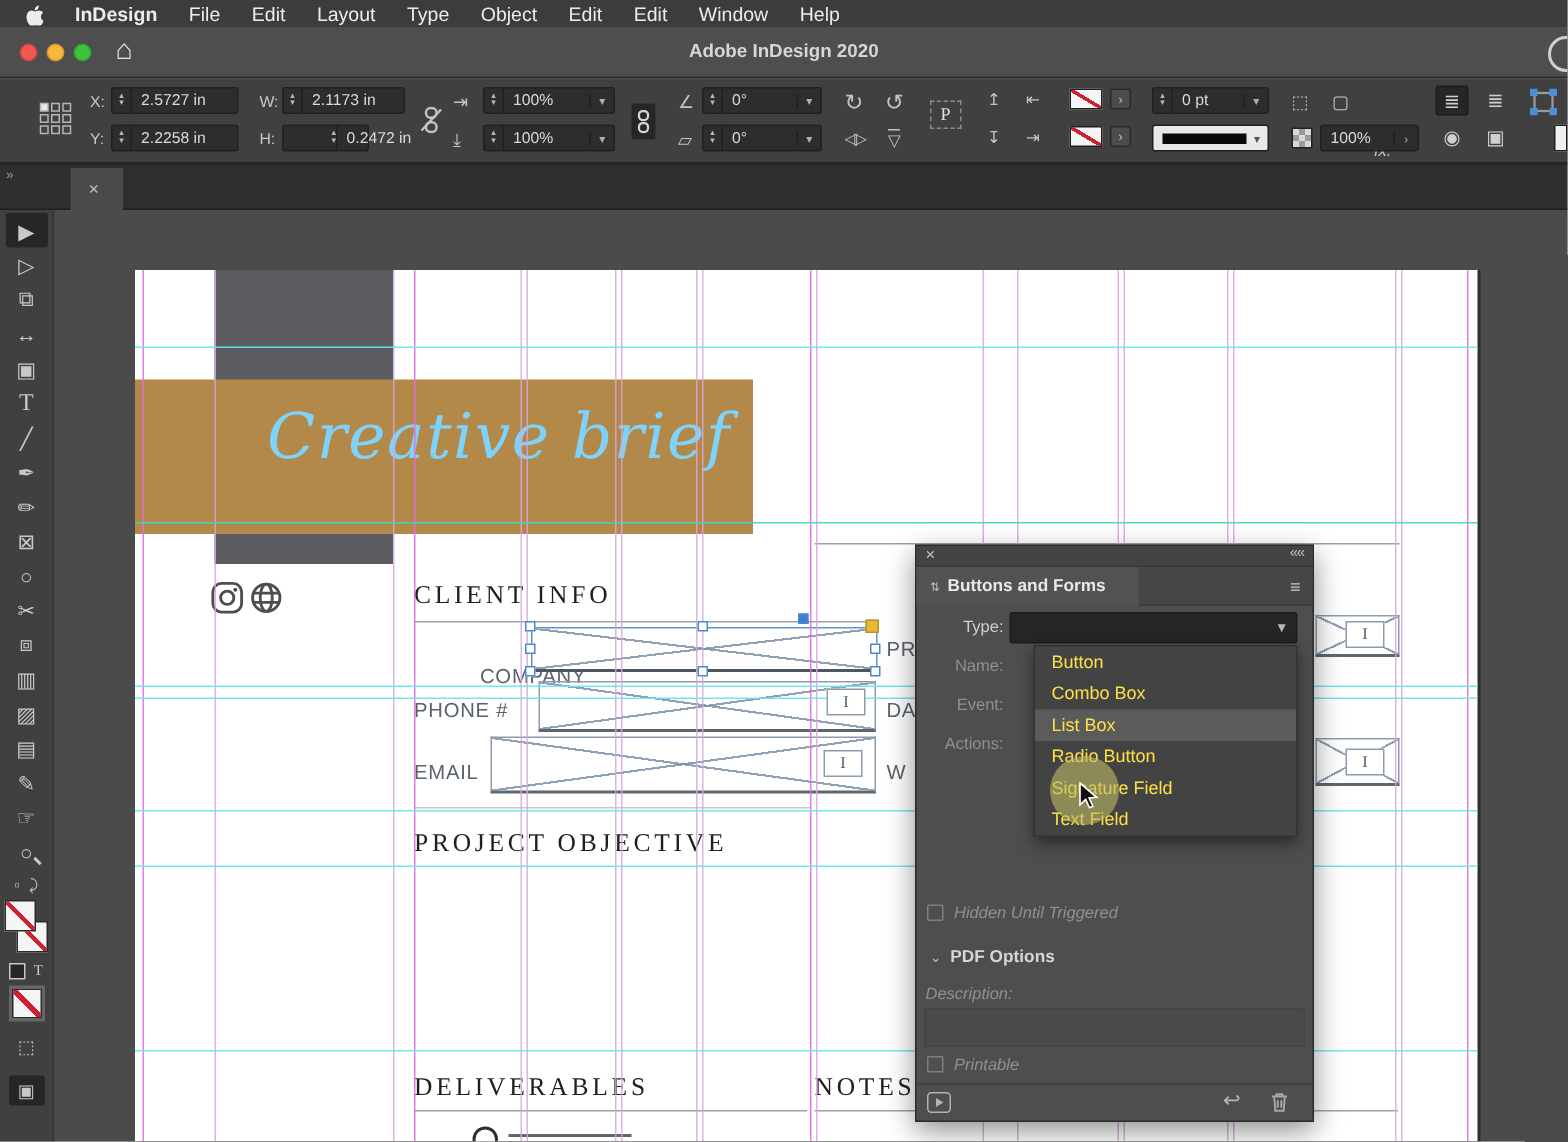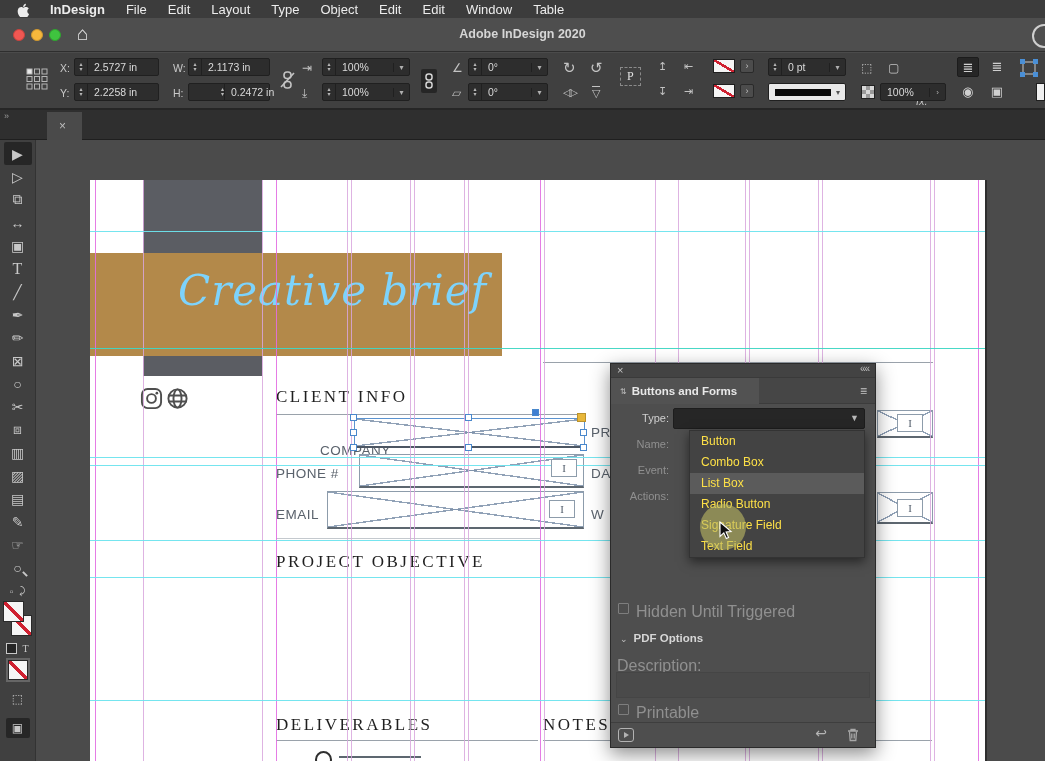--- a/index.html
+++ b/index.html
@@ -127,21 +127,21 @@
   .bf-row-label.on{ color:#cfcfcf;}
   .type-select{ position:absolute; left:62px; top:44px; width:192px; height:21px; background:#262626; border:1px solid #1d1d1d;
                 border-radius:2px;}
   .type-select .chev{ position:absolute; right:5px; top:4px; color:#b8b8b8; font-size:9px;}
   .dropdown{ position:absolute; left:78px; top:66px; width:176px; background:#434343; border:1px solid #333;
              box-shadow:0 4px 10px rgba(0,0,0,0.5); z-index:12;}
   .opt{ height:21px; line-height:21px; padding-left:11px; color:#fde047; font-size:12px; font-weight:normal; white-space:nowrap;}
   .opt.disabled{ color:#9b9b9b; font-weight:normal;}
   .opt.hover{ background:#5b5b5b;}
   .bf-check{ position:absolute; width:11px; height:11px; border:1px solid #7e7e7e; border-radius:1px; background:rgba(0,0,0,0);}
-  .bf-dim{ color:#909090; font-size:16px; position:absolute;}
+  .bf-dim{ color:#909090; font-size:11px; position:absolute;font-style:italic;}
   .bf-sec{ position:absolute; color:#d6d6d6; font-size:11.5px; font-weight:bold;}
   .bf-sec .sch{ font-size:9px; color:#c0c0c0; margin-right:6px; font-weight:normal;}
   .desc-box{ position:absolute; left:5px; top:308px; width:254px; height:26px; background:#4a4a4a; border:1px solid #454545;}
   .bf-footer{ position:absolute; left:0; bottom:0; width:100%; height:25px; border-top:1px solid #3e3e3e;}
   .preview-icon{ position:absolute; left:7px; top:5px; width:16px; height:14px; border:1.5px solid #b2b2b2; border-radius:3px;
                  display:flex; align-items:center; justify-content:center;}
   .preview-icon::after{ content:""; width:0; height:0; border-left:5px solid #b2b2b2; border-top:3.5px solid rgba(0,0,0,0); border-bottom:3.5px solid rgba(0,0,0,0);}
   .convert-icon{ position:absolute; right:48px; top:2px; color:#b5b5b5; font-size:14px;}
   .trash-icon{ position:absolute; right:16px; top:5px;}
 
@@ -163,21 +163,21 @@
     </span>
     <span class="mi app-name">InDesign</span>
     <span class="mi">File</span>
     <span class="mi">Edit</span>
     <span class="mi">Layout</span>
     <span class="mi">Type</span>
     <span class="mi">Object</span>
     <span class="mi">Edit</span>
     <span class="mi">Edit</span>
     <span class="mi">Window</span>
-    <span class="mi">Table</span>
+    <span class="mi">Help</span>
   </div>
 
   <div class="titlebar">
     <span class="tl red"></span>
     <span class="tl yellow"></span>
     <span class="tl green"></span>
     <span class="home-icon">⌂</span>
     <div class="tb-title">Adobe InDesign 2020</div>
     <span class="search-circle"></span>
   </div>
@@ -209,21 +209,21 @@
       <span class="stepper">▴<br>▾</span>
         <span class="val">2.2258 in</span>
     </div>
 
     <span class="cp-label" style="left:173px;top:9px;">W:</span>
     <div class="fld" style="left:188px;top:5px;width:82px;">
       <span class="stepper">▴<br>▾</span>
         <span class="val">2.1173 in</span>
     </div>
     <span class="cp-label" style="left:173px;top:34px;">H:</span>
-    <div class="fld" style="left:188px;top:30px;width:82px;padding-left:32px;">
+    <div class="fld" style="left:188px;top:30px;width:58px;padding-left:32px;">
       <span class="stepper">▴<br>▾</span>
         <span class="val">0.2472 in</span>
     </div>
 
     <span class="icon-g" style="left:280px;top:18px;font-size:14px;">
       <svg width="15" height="18" viewBox="0 0 15 18">
           <g stroke="#c3c3c3" stroke-width="1.6" fill="none">
             <rect x="4" y="1" width="7" height="6.5" rx="3"></rect>
             <rect x="4" y="10.5" width="7" height="6.5" rx="3"></rect>
             <line x1="1" y1="16" x2="14" y2="2"></line>

